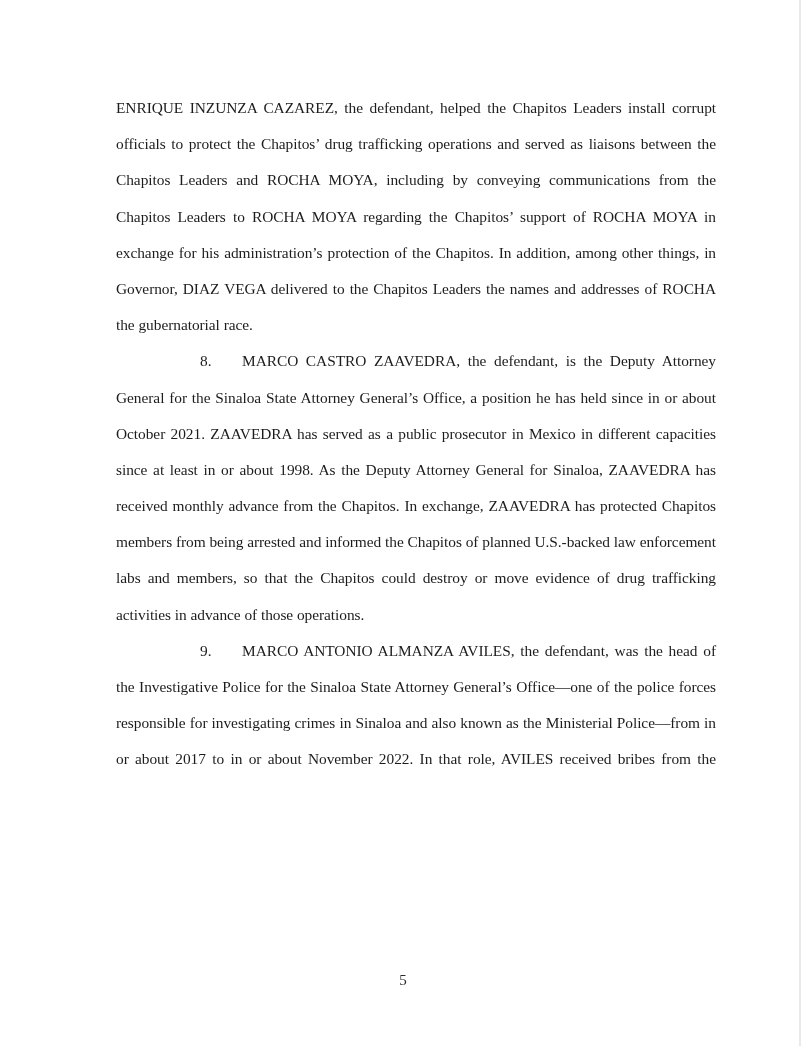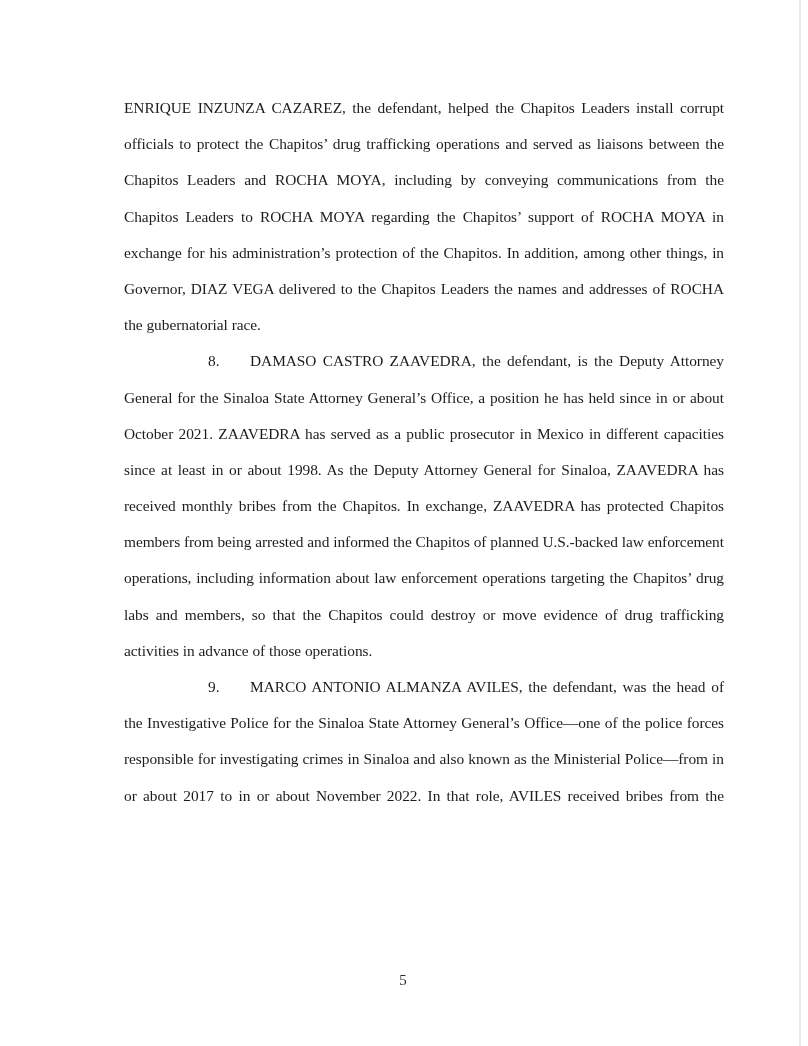--- a/index.html
+++ b/index.html
@@ -26,21 +26,21 @@
     .page-edge {
       position: absolute;
       left: 799px;
       top: 0;
       width: 2px;
       height: 1046px;
       background: #e9e9e9;
     }
     .text-block {
       position: absolute;
-      left: 124px;
+      left: 116px;
       top: 96px;
       width: 600px;
     }
     .line {
       height: 36.2px;
       line-height: 24px;
       font-size: 15.4px;
       white-space: nowrap;
       text-align: justify;
       text-align-last: justify;
@@ -88,28 +88,27 @@
       <div class="line">Chapitos Leaders and ROCHA MOYA, including by conveying communications from the</div>
       <div class="line">Chapitos Leaders to ROCHA MOYA regarding the Chapitos’ support of ROCHA MOYA in</div>
       <div class="line">exchange for his administration’s protection of the Chapitos. In addition, among other things, in</div>
       <div class="line">Governor, DIAZ VEGA delivered to the Chapitos Leaders the names and addresses of ROCHA</div>
       <div class="line last">the gubernatorial race.</div>
     </div>
 
     <div>
       <div class="line para-start">
         <span class="para-num">8.</span>
-        <span class="para-first-text">DAMASO CASTRO ZAAVEDRA, the defendant, is the Deputy Attorney</span>
+        <span class="para-first-text">MARCO CASTRO ZAAVEDRA, the defendant, is the Deputy Attorney</span>
       </div>
       <div class="line">General for the Sinaloa State Attorney General’s Office, a position he has held since in or about</div>
       <div class="line">October 2021. ZAAVEDRA has served as a public prosecutor in Mexico in different capacities</div>
       <div class="line">since at least in or about 1998. As the Deputy Attorney General for Sinaloa, ZAAVEDRA has</div>
-      <div class="line">received monthly bribes from the Chapitos. In exchange, ZAAVEDRA has protected Chapitos</div>
+      <div class="line">received monthly advance from the Chapitos. In exchange, ZAAVEDRA has protected Chapitos</div>
       <div class="line">members from being arrested and informed the Chapitos of planned U.S.-backed law enforcement</div>
-      <div class="line">operations, including information about law enforcement operations targeting the Chapitos’ drug</div>
       <div class="line">labs and members, so that the Chapitos could destroy or move evidence of drug trafficking</div>
       <div class="line last">activities in advance of those operations.</div>
     </div>
 
     <div>
       <div class="line para-start">
         <span class="para-num">9.</span>
         <span class="para-first-text">MARCO ANTONIO ALMANZA AVILES, the defendant, was the head of</span>
       </div>
       <div class="line">the Investigative Police for the Sinaloa State Attorney General’s Office—one of the police forces</div>

